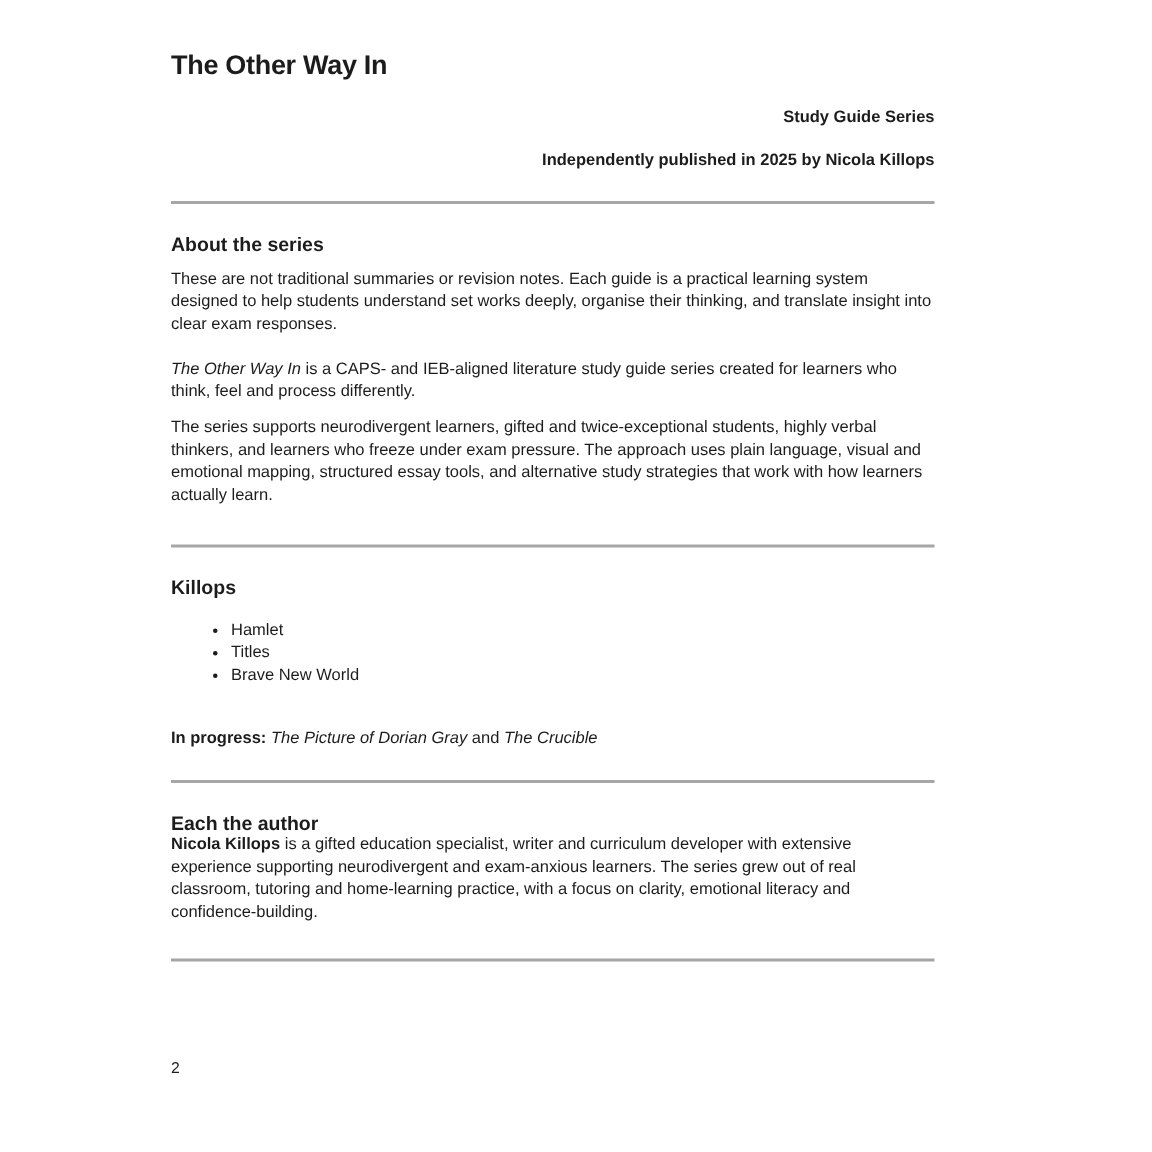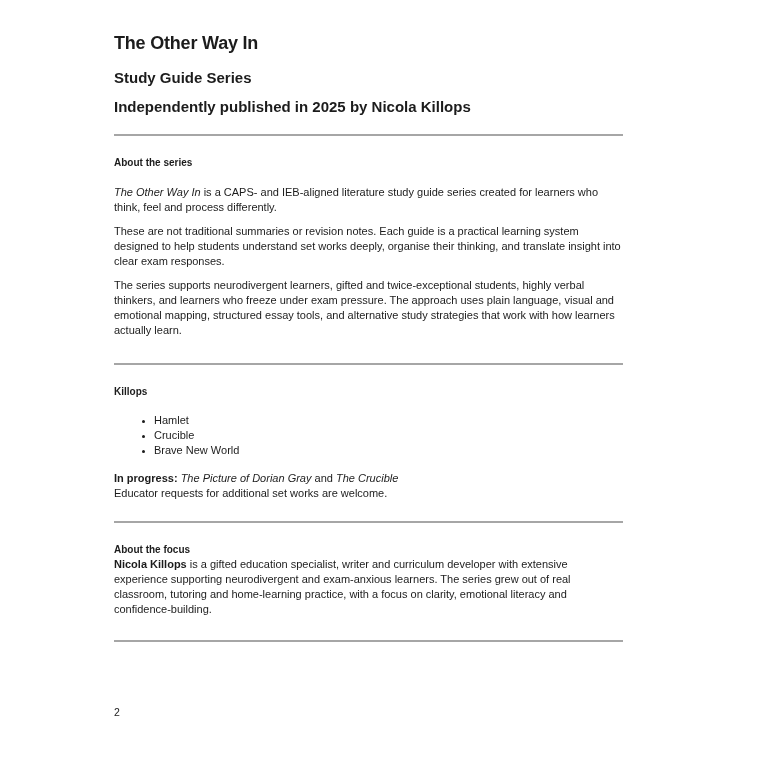--- a/index.html
+++ b/index.html
@@ -15,48 +15,49 @@
     padding: 33px 145px 0 114px;
     overflow: hidden;
   }
   .doc-title {
     font-size: 18px;
     line-height: 21px;
     font-weight: bold;
     letter-spacing: -0.2px;
   }
   .sub-line {
-    font-size: 15px;
+    font-size: 11px;
     line-height: 14px;
     font-weight: bold;
+    text-align: right;
   }
   .sub-line.first { margin-top: 17px; }
   .sub-line.second { margin-top: 15px; }
   hr.rule {
     border: none;
     border-top: 2px solid #a6a6a6;
     height: 0;
   }
   .rule-1 { margin-top: 20px; }
   .rule-2 { margin-top: 25px; }
   .rule-3 { margin-top: 20px; }
   .rule-4 { margin-top: 23px; }
   h2.section-heading {
-    font-size: 10px;
+    font-size: 13px;
     line-height: 15px;
     font-weight: bold;
     margin-top: 19px;
   }
   p.body-text {
     font-size: 11px;
     line-height: 15px;
   }
   .mt-first { margin-top: 15px; }
   .mt-para  { margin-top: 9px; }
-  .mt-list  { margin-top: 13px; }
+  .mt-list  { margin-top: 27px; }
   .mt-bio   { }
   ul.titles-list {
     margin-top: 14px;
     padding-left: 40px;
     font-size: 11px;
     line-height: 15px;
   }
   ul.titles-list li {
   }
   ul.titles-list li::marker { font-size: 9px; }
@@ -78,45 +79,45 @@
   <h1 class="doc-title">The Other Way In</h1>
 
   <p class="sub-line first">Study Guide Series</p>
 
   <p class="sub-line second">Independently published in 2025 by Nicola Killops</p>
 
   <hr class="rule rule-1">
 
   <h2 class="section-heading">About the series</h2>
 
+  <p class="body-text mt-para">These are not traditional summaries or revision notes. Each guide is a practical learning system designed to help students understand set works deeply, organise their thinking, and translate insight into clear exam responses.</p>
+
   <p class="body-text mt-first"><em>The Other Way In</em><span> is a CAPS- and IEB-aligned literature study guide series created for learners who think, feel and process differently.</span></p>
-
-  <p class="body-text mt-para">These are not traditional summaries or revision notes. Each guide is a practical learning system designed to help students understand set works deeply, organise their thinking, and translate insight into clear exam responses.</p>
 
   <p class="body-text mt-para">The series supports neurodivergent learners, gifted and twice-exceptional students, highly verbal thinkers, and learners who freeze under exam pressure. The approach uses plain language, visual and emotional mapping, structured essay tools, and alternative study strategies that work with how learners actually learn.</p>
 
   <hr class="rule rule-2">
 
   <h2 class="section-heading">Killops</h2>
 
   <ul class="titles-list">
     <li>Hamlet</li>
-    <li>Crucible</li>
+    <li>Titles</li>
     <li>Brave New World</li>
   </ul>
 
   <p class="body-text mt-list"><strong>In progress:</strong>
     <em>The Picture of Dorian Gray</em>
     <span>and</span>
     <em>The Crucible</em><br>
-    <span>Educator requests for additional set works are welcome.</span></p>
+    </p>
 
   <hr class="rule rule-3">
 
-  <h2 class="section-heading">About the focus</h2>
+  <h2 class="section-heading">Each the author</h2>
 
   <p class="body-text mt-bio"><strong>Nicola Killops</strong><span> is a gifted education specialist, writer and curriculum developer with extensive experience supporting neurodivergent and exam-anxious learners. The series grew out of real classroom, tutoring and home-learning practice, with a focus on clarity, emotional literacy and confidence-building.</span></p>
 
   <hr class="rule rule-4">
 
   <div class="page-number">2</div>
 
 </div>
 
 </body></html>

